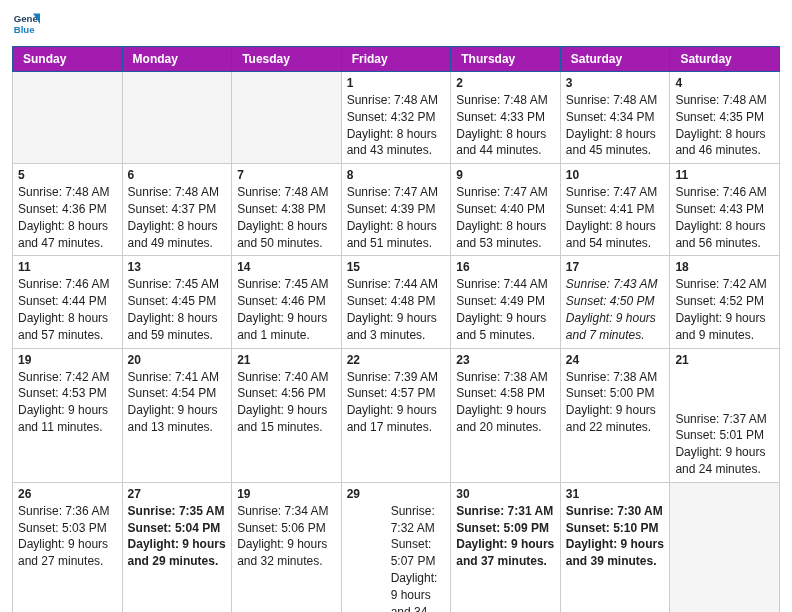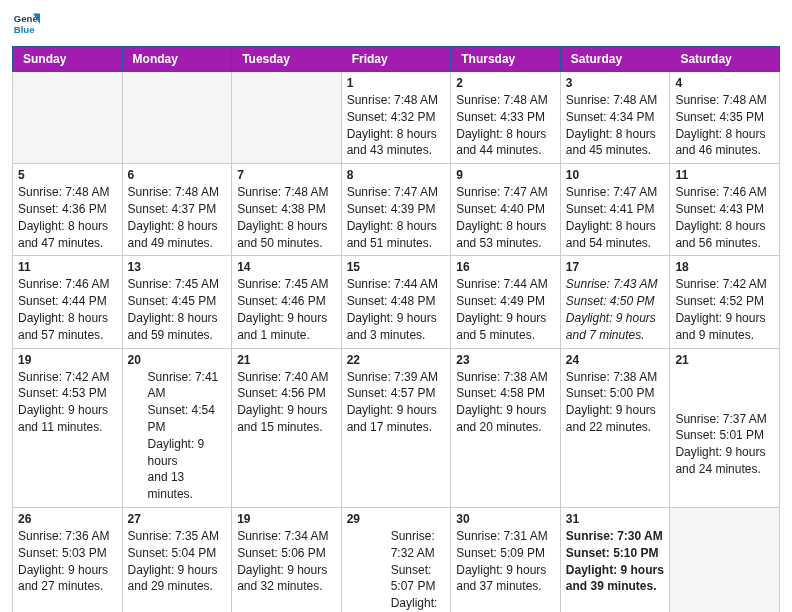--- a/index.html
+++ b/index.html
@@ -264,21 +264,21 @@
         <tr class="row-shade">
           <td>
             <div class="day-num">19</div>
             <div class="day-info" style="white-space: pre-line;">Sunrise: 7:42 AM
 Sunset: 4:53 PM
 Daylight: 9 hours
 and 11 minutes.</div>
           </td>
           <td>
             <div class="day-num">20</div>
-            <div class="day-info" style="white-space: pre-line; margin-left: 20px;">Sunrise: 7:41 AM
+            <div class="day-info" style="white-space: pre-line;">Sunrise: 7:41 AM
 Sunset: 4:54 PM
 Daylight: 9 hours
 and 13 minutes.</div>
           </td>
           <td>
             <div class="day-num">21</div>
             <div class="day-info" style="white-space: pre-line;">Sunrise: 7:40 AM
 Sunset: 4:56 PM
 Daylight: 9 hours
 and 15 minutes.</div>
@@ -315,42 +315,42 @@
         <tr>
           <td>
             <div class="day-num">26</div>
             <div class="day-info" style="white-space: pre-line;">Sunrise: 7:36 AM
 Sunset: 5:03 PM
 Daylight: 9 hours
 and 27 minutes.</div>
           </td>
           <td>
             <div class="day-num">27</div>
-            <div class="day-info" style="white-space: pre-line;">Sunrise: 7:35 AM
+            <div class="day-info" style="white-space: pre-line; font-weight: bold;">Sunrise: 7:35 AM
 Sunset: 5:04 PM
 Daylight: 9 hours
 and 29 minutes.</div>
           </td>
           <td>
             <div class="day-num">19</div>
             <div class="day-info" style="white-space: pre-line;">Sunrise: 7:34 AM
 Sunset: 5:06 PM
 Daylight: 9 hours
 and 32 minutes.</div>
           </td>
           <td>
             <div class="day-num">29</div>
             <div class="day-info" style="white-space: pre-line; margin-left: 44px;">Sunrise: 7:32 AM
 Sunset: 5:07 PM
 Daylight: 9 hours
 and 34 minutes.</div>
           </td>
           <td>
             <div class="day-num">30</div>
-            <div class="day-info" style="white-space: pre-line;">Sunrise: 7:31 AM
+            <div class="day-info" style="white-space: pre-line; font-weight: bold;">Sunrise: 7:31 AM
 Sunset: 5:09 PM
 Daylight: 9 hours
 and 37 minutes.</div>
           </td>
           <td>
             <div class="day-num">31</div>
             <div class="day-info" style="white-space: pre-line; font-weight: bold;">Sunrise: 7:30 AM
 Sunset: 5:10 PM
 Daylight: 9 hours
 and 39 minutes.</div>

